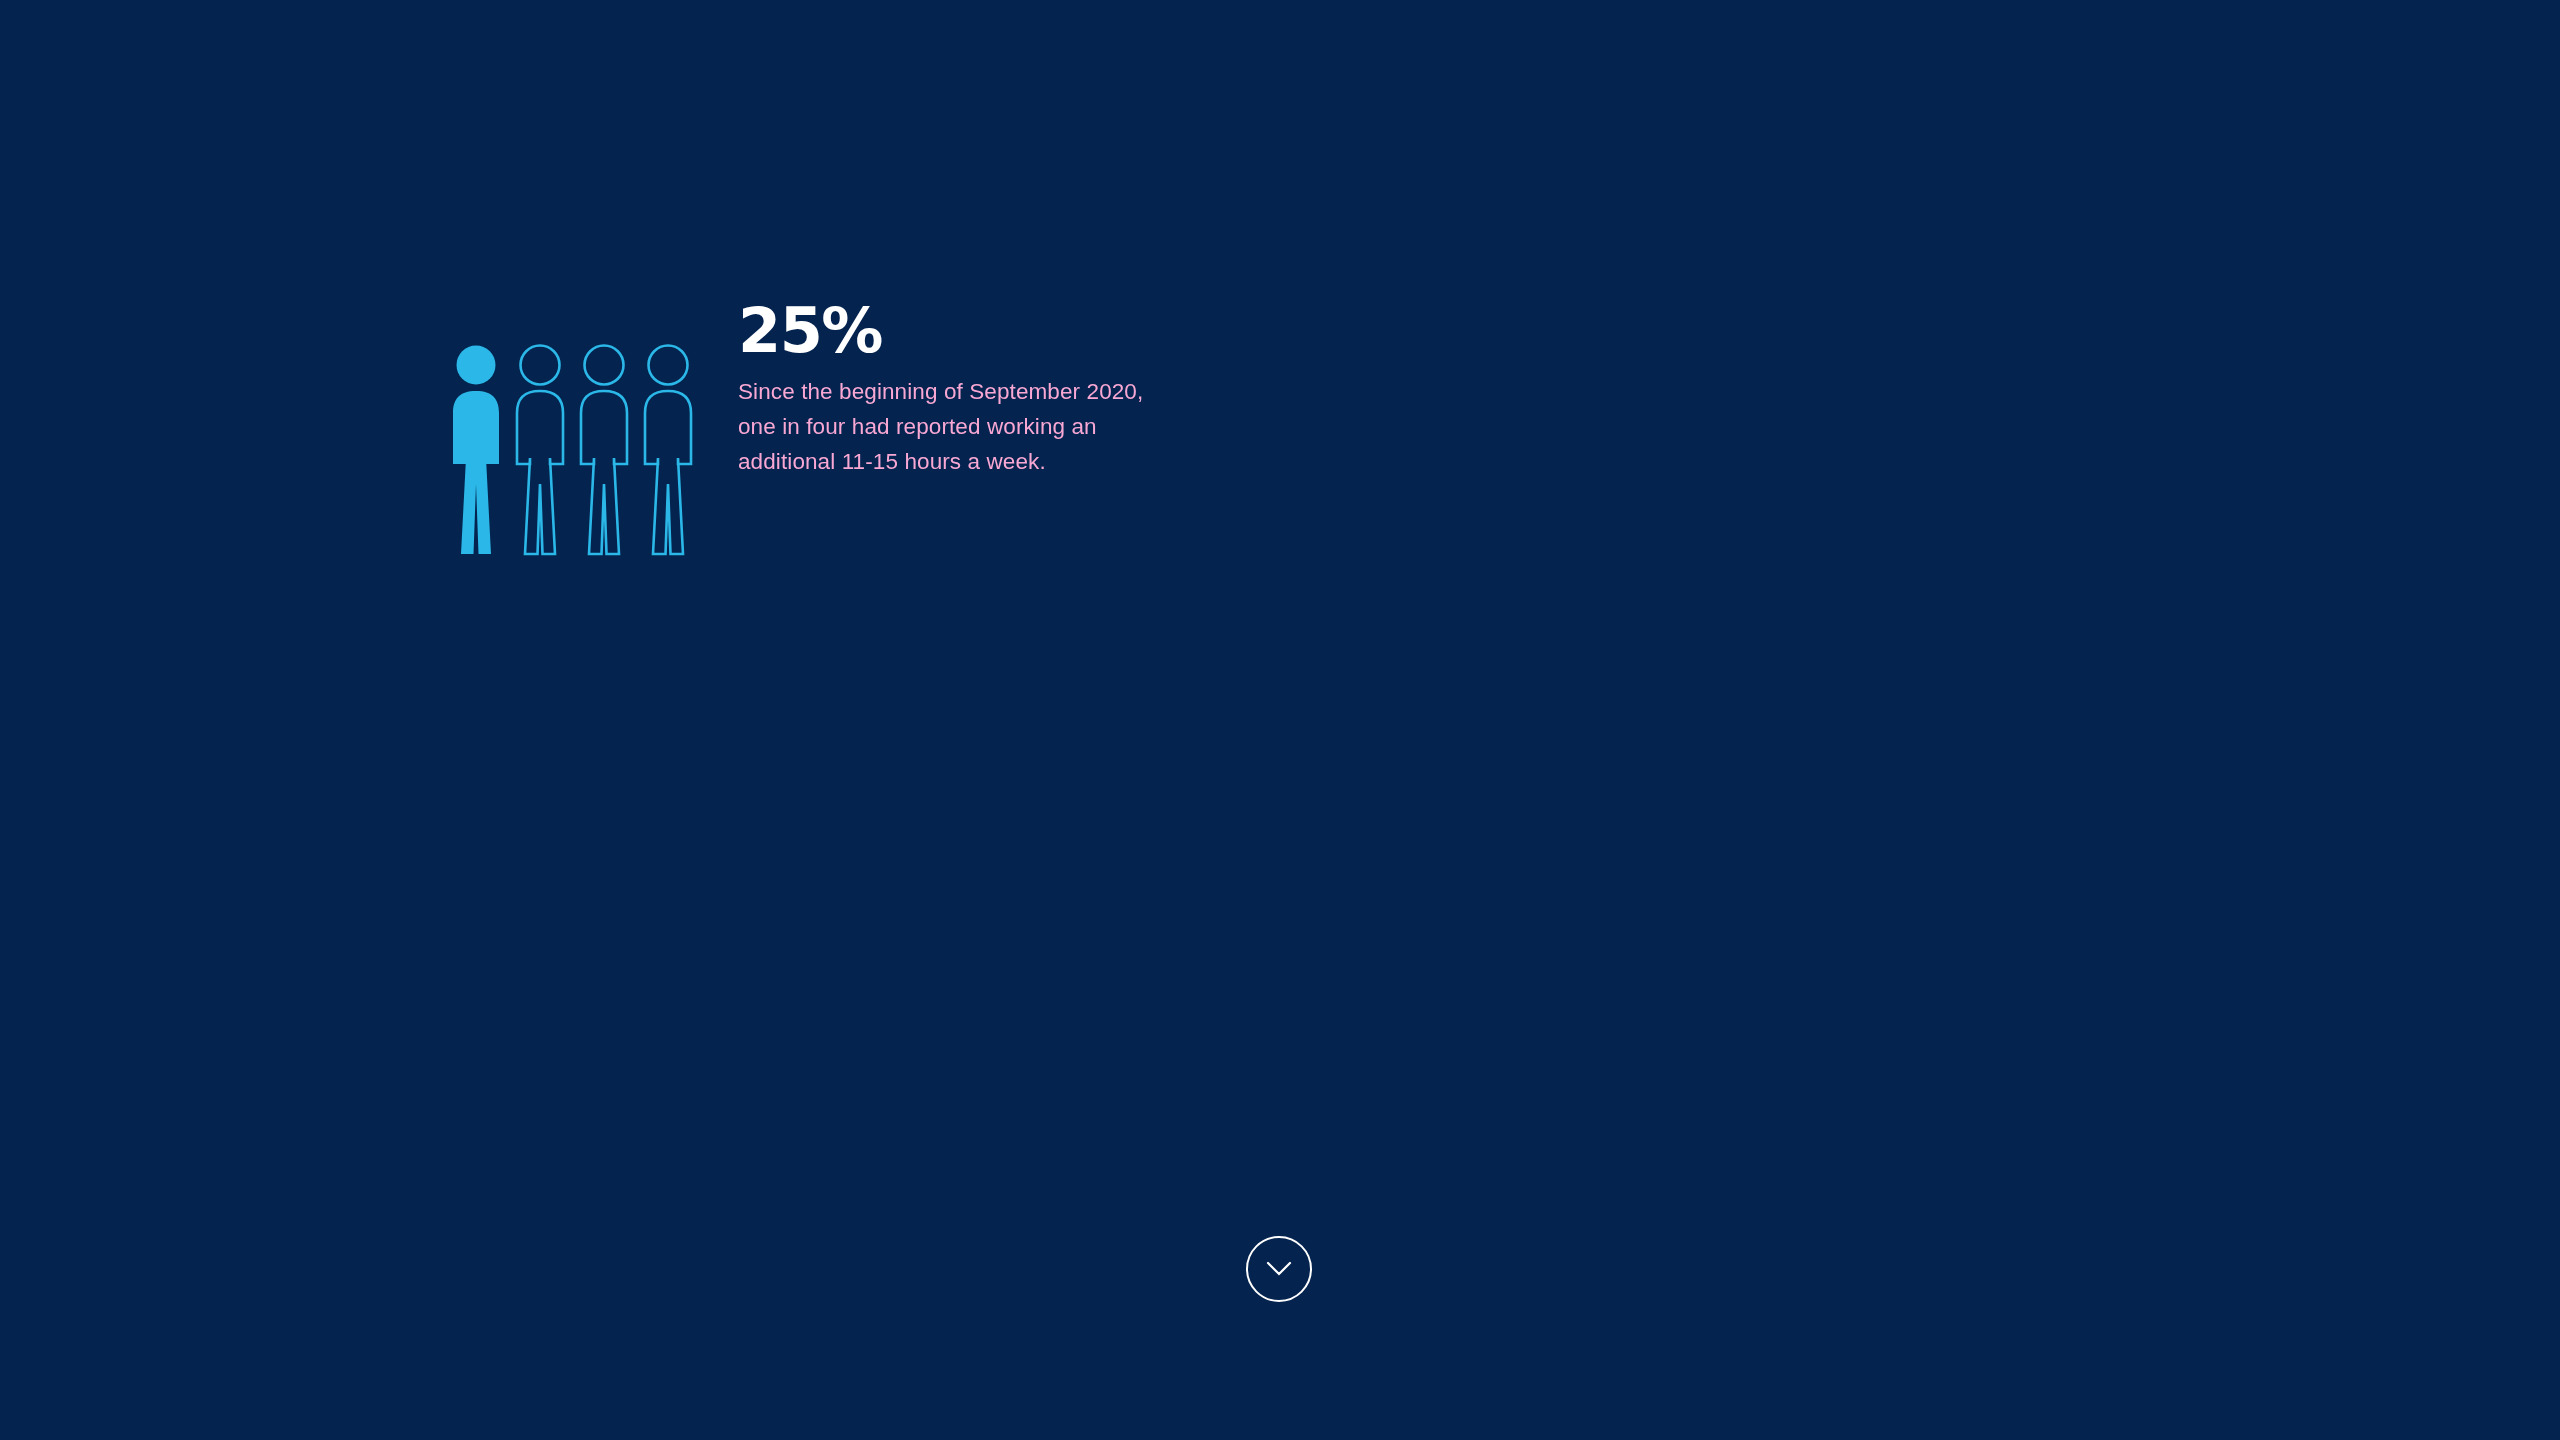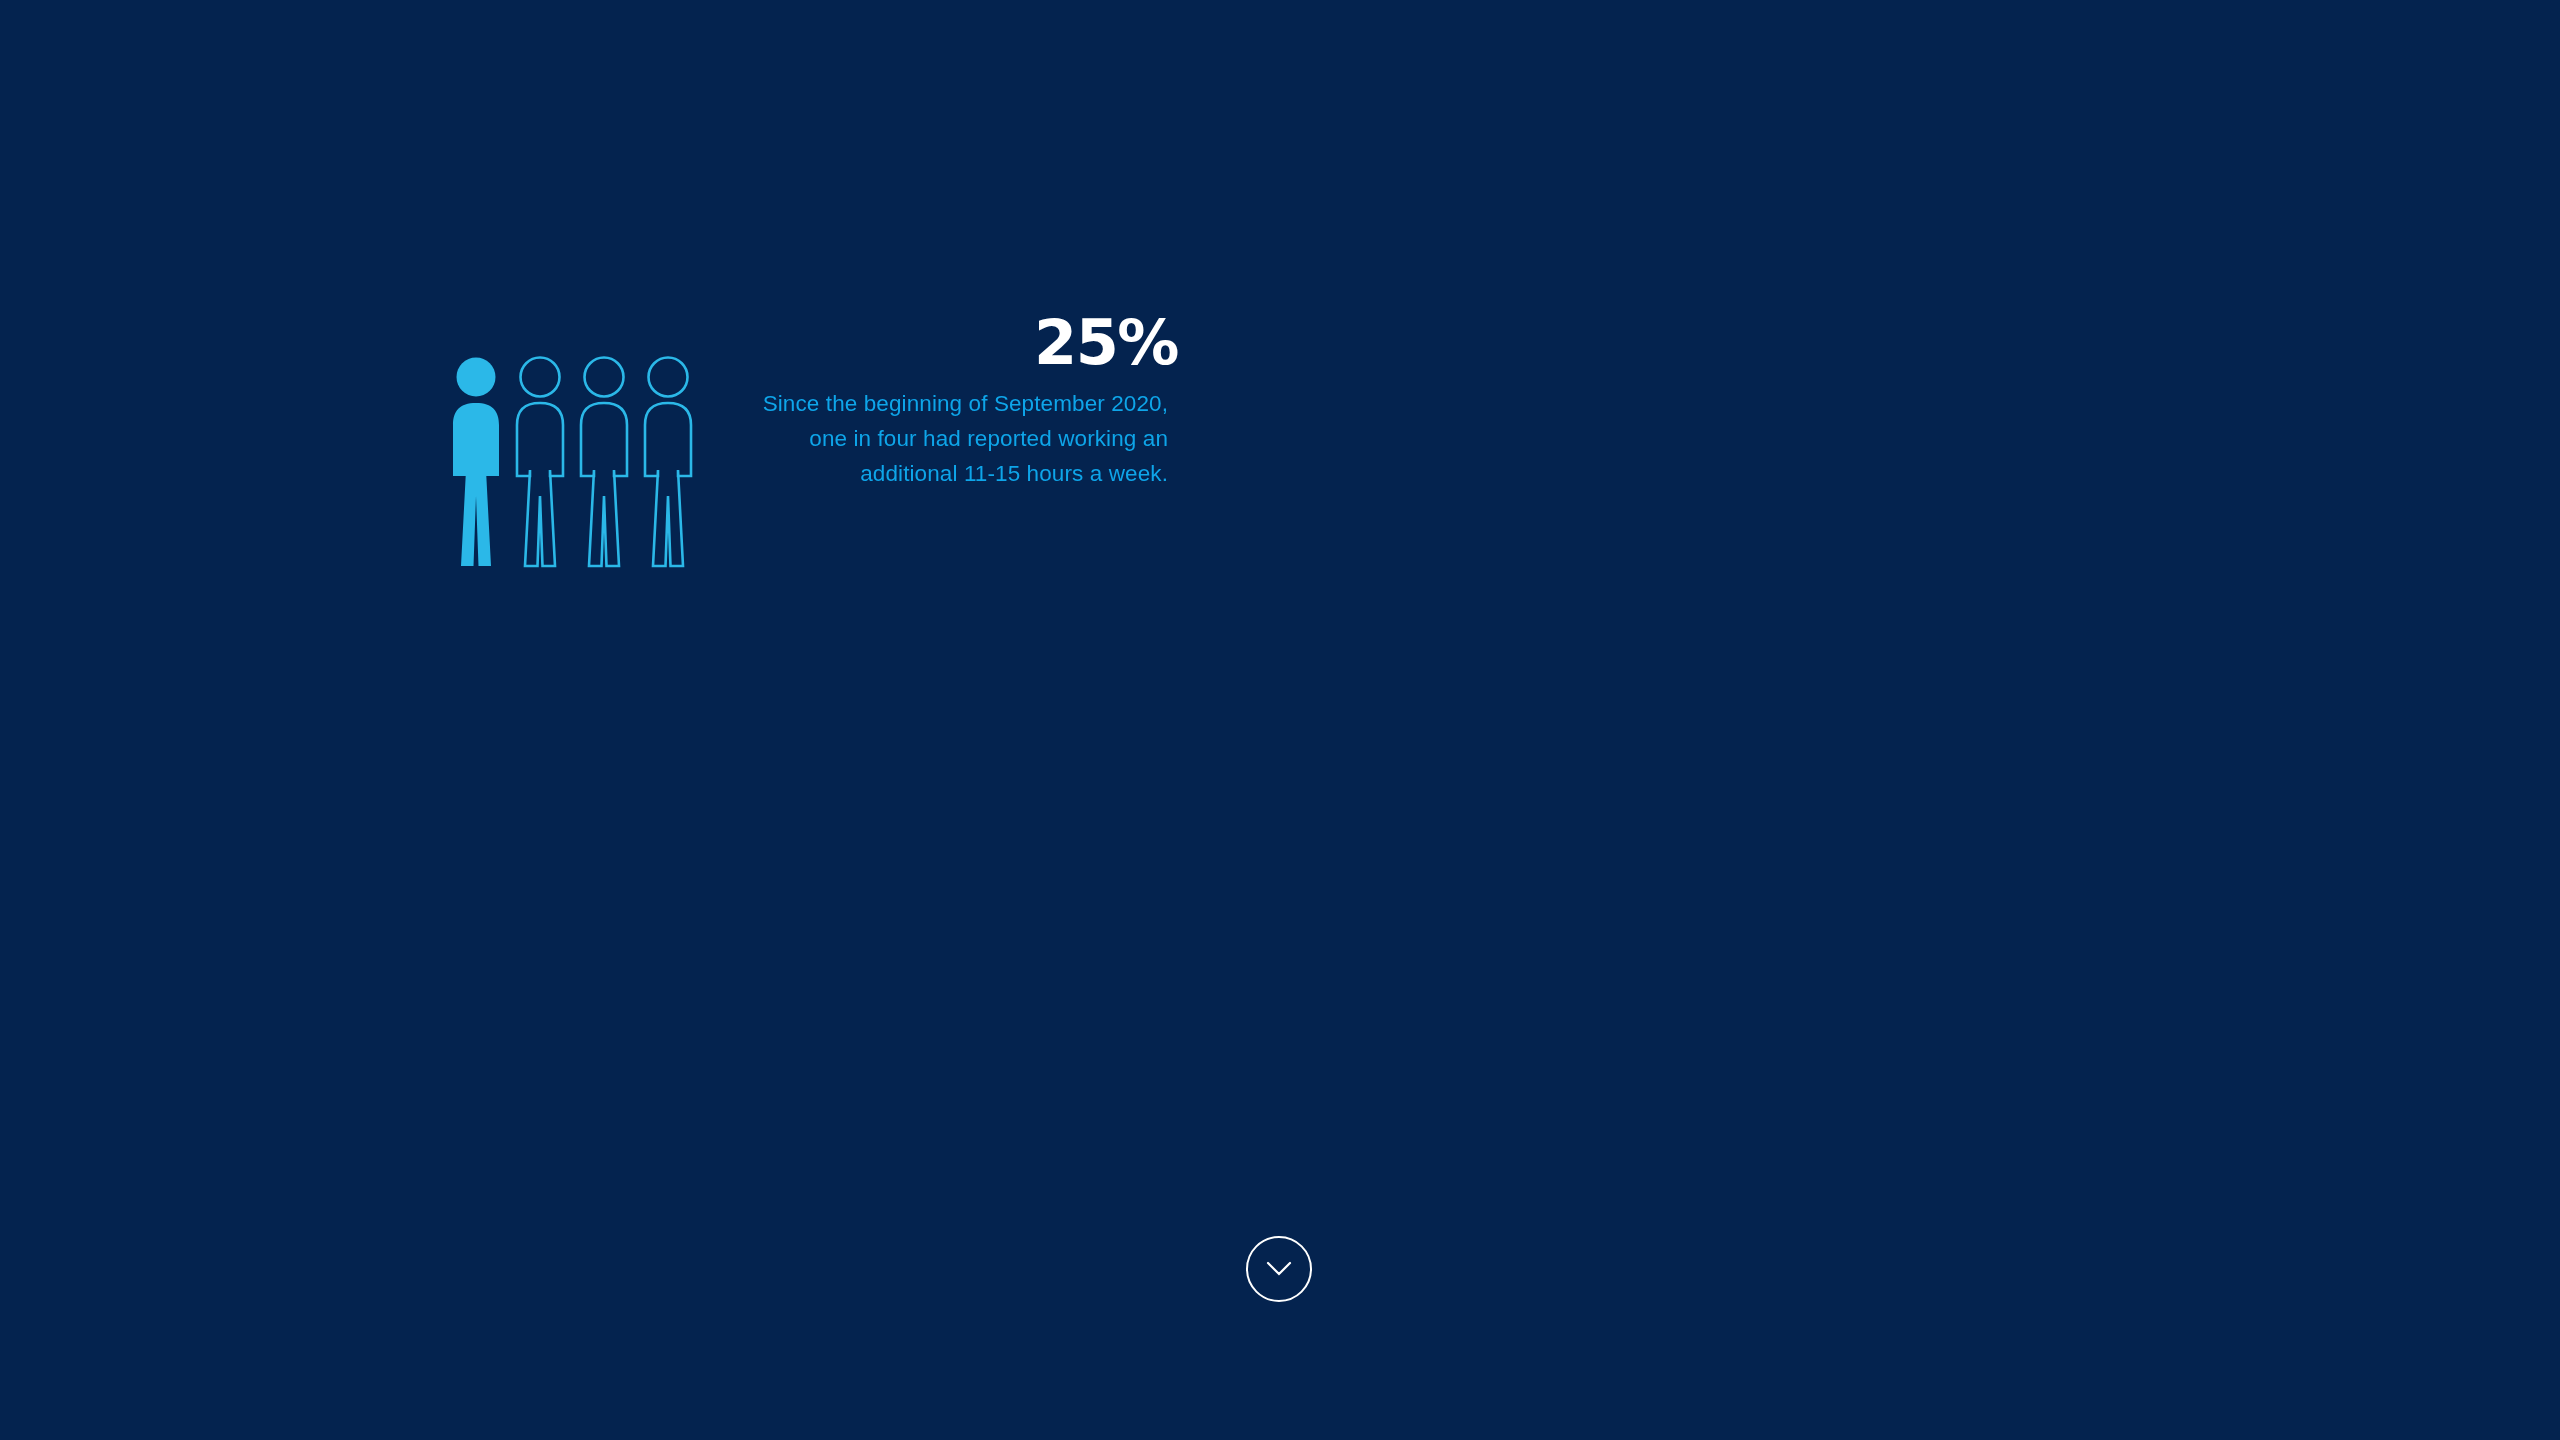--- a/index.html
+++ b/index.html
@@ -14,25 +14,24 @@
     font-family: "Liberation Sans", sans-serif;
     overflow: hidden;
     position: relative;
     -webkit-font-smoothing: antialiased;
   }
 
   
   .stat-block {
     position: absolute;
     left: 450px;
-    top: 312px;
+    top: 300px;
     display: flex;
     align-items: flex-start;
     gap: 0;
-    text-align: right;
   }
 
   .pictogram {
     width: 258px;
     height: 215px;
     display: block;
     flex: 0 0 auto;
     margin-top: 44px;
   }
 
@@ -51,21 +50,21 @@
     letter-spacing: -1.5px;
     margin: 0 0 12px 0;
     white-space: nowrap;
   }
 
   .stat-caption {
     font-family: "Liberation Sans", sans-serif;
     font-size: 22.5px;
     font-weight: 400;
     line-height: 35px;
-    color: #0ea5e9;
+    color: #f9a8d4;
     margin: 0;
     letter-spacing: 0.1px;
     max-width: 430px;
   }
 
   
   .scroll-down {
     position: absolute;
     left: 1246px;
     top: 1236px;

